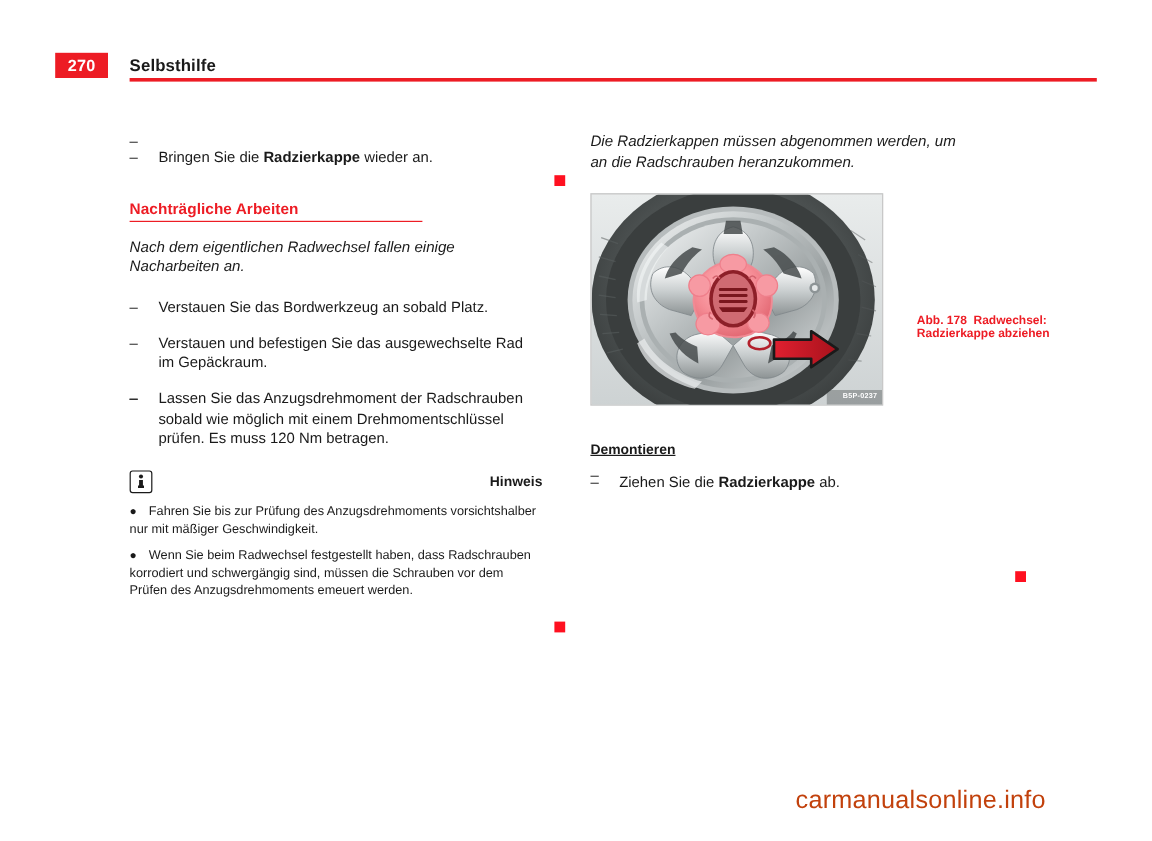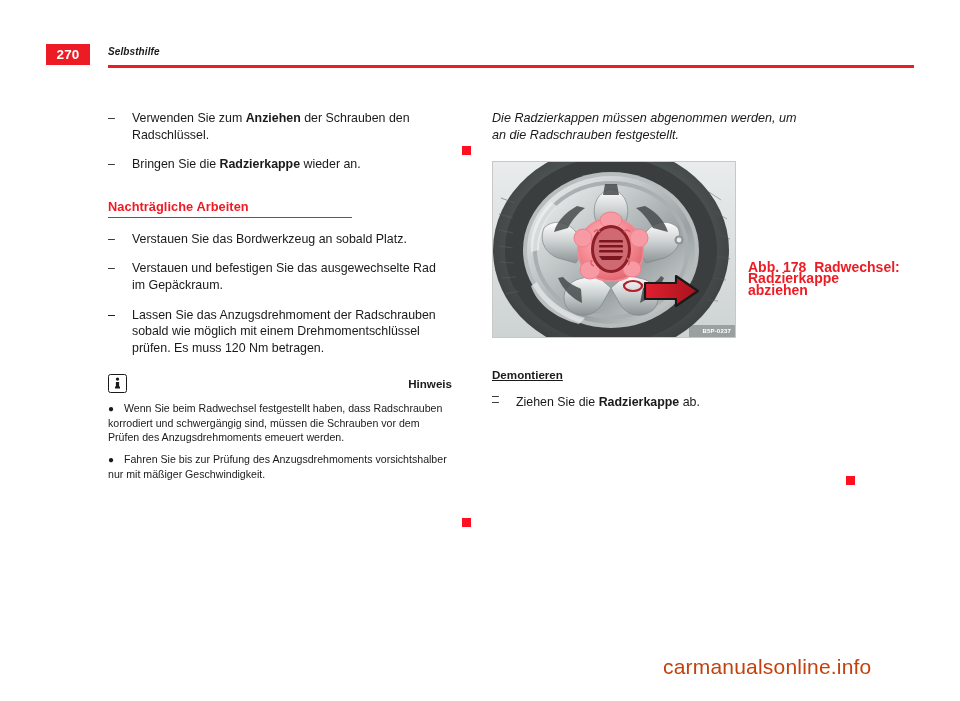--- a/index.html
+++ b/index.html
@@ -35,25 +35,24 @@
     font-size: 13.5px;
     font-weight: bold;
     line-height: 21px;
     text-align: center;
     letter-spacing: 0.2px;
   }
   .header-title {
     position: absolute;
     left: 108px;
     top: 2px;
-    font-size: 10px;
+    font-size: 14px;
     font-weight: bold;
     color: #1a1a1a;
     letter-spacing: 0.1px;
-    font-style: italic;
   }
   .header-rule {
     position: absolute;
     left: 108px;
     top: 21px;
     width: 806px;
     height: 2.5px;
     background: #ed1c24;
   }
 
@@ -178,25 +177,25 @@
     right: 4px;
     bottom: 3px;
     font-size: 6px;
     font-weight: bold;
     color: #ffffff;
     font-family: "Liberation Sans", sans-serif;
     letter-spacing: 0.2px;
   }
   .fig-caption {
     position: absolute;
-    left: 256px;
+    left: 272px;
     top: 152px;
     width: 150px;
     color: #ed1c24;
-    font-size: 14px;
+    font-size: 10px;
     font-weight: bold;
     line-height: 11.4px;
   }
   .fig-caption .capnum { white-space: nowrap; }
 
   .xref { color: #ed1c24; }
 
   
   .watermark {
     position: absolute;
@@ -214,30 +213,30 @@
 <div class="page-header">
   <div class="page-number-box">270</div>
   <div class="header-title">Selbsthilfe</div>
   <div class="header-rule"></div>
 </div>
 
 <div class="col col-left">
 
   <div class="dash-item">
     <span class="dash">–</span>
-    <span>Verwenden Sie zum <b>Anziehen</b> der Schrauben den Radschlüssel.</span>
   </div>
 
   <div class="dash-item" style="margin-bottom:26px;">
     <span class="dash">–</span>
     <span>Bringen Sie die <b>Radzierkappe</b> wieder an.</span>
   </div>
 
   <div class="sec-heading narrow">Nachträgliche Arbeiten</div>
 
+  <div class="intro-italic">Nach dem eigentlichen Radwechsel fallen einige Nacharbeiten an.</div>
 
   <div class="dash-item">
     <span class="dash">–</span>
     <span>Verstauen Sie das Bordwerkzeug an sobald Platz.</span>
   </div>
   <div class="dash-item">
     <span class="dash">–</span>
     <span>Verstauen und befestigen Sie das ausgewechselte Rad im Gepäckraum.</span>
   </div>
   <div class="dash-item">
@@ -252,32 +251,32 @@
     <div class="note-icon">
       <svg width="11" height="13" viewBox="0 0 11 13" aria-hidden="true">
         <circle cx="5.5" cy="2.1" r="1.7" fill="#1a1a1a"></circle>
         <path d="M3.9 5.0 h3.2 v4.6 h0.9 v2.0 h-5.0 v-2.0 h0.9 z" fill="#1a1a1a"></path>
       </svg>
     </div>
     <div class="note-title">Hinweis</div>
   </div>
 
   <div class="bullet-item">
+    <span class="bdot">●</span><span>Fahren Sie bis zur Prüfung des Anzugsdrehmoments vorsichtshalber nur mit mäßiger Geschwindigkeit.</span>
+  </div>
+  <div class="bullet-item">
     <span class="bdot">●</span><span>Wenn Sie beim Radwechsel festgestellt haben, dass Radschrauben korrodiert und schwergängig sind, müssen die Schrauben vor dem Prüfen des Anzugsdrehmoments emeuert werden.</span>
   </div>
-  <div class="bullet-item">
-    <span class="bdot">●</span><span>Fahren Sie bis zur Prüfung des Anzugsdrehmoments vorsichtshalber nur mit mäßiger Geschwindigkeit.</span>
-  </div>
 
 </div>
 
 <div class="col col-right">
 
 
-  <div class="intro-italic" style="width:320px;">Die Radzierkappen müssen abgenommen werden, um an die Radschrauben festgestellt.</div>
+  <div class="intro-italic" style="width:320px;">Die Radzierkappen müssen abgenommen werden, um an die Radschrauben heranzukommen.</div>
 
   <div class="figure">
     <svg class="fig-svg" width="244" height="177" viewBox="0 0 244 177" aria-hidden="true">
       <defs>
         <radialGradient id="tireG" cx="50%" cy="45%" r="70%">
           <stop offset="0%" stop-color="#6e7373"></stop>
           <stop offset="60%" stop-color="#4a4f4f"></stop>
           <stop offset="100%" stop-color="#2b2e2e"></stop>
         </radialGradient>
         <linearGradient id="rimG" x1="0%" y1="0%" x2="100%" y2="100%">

